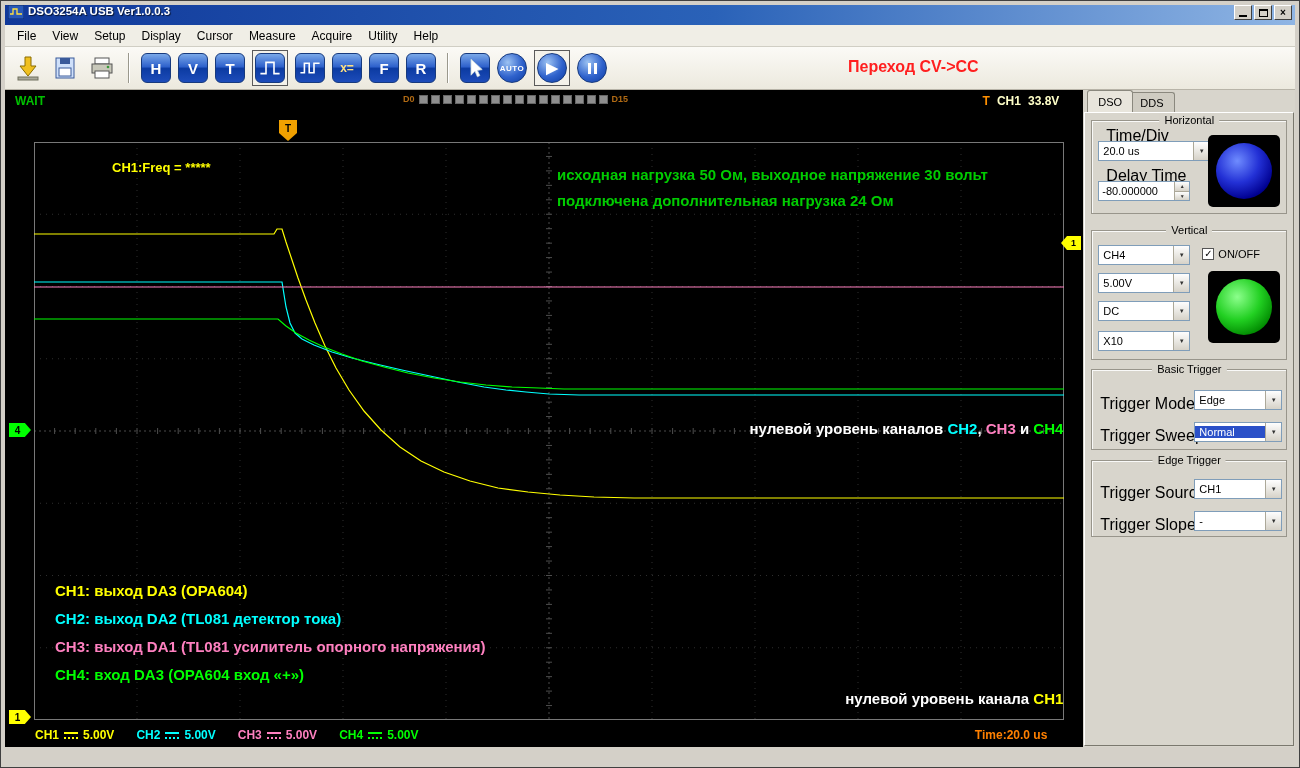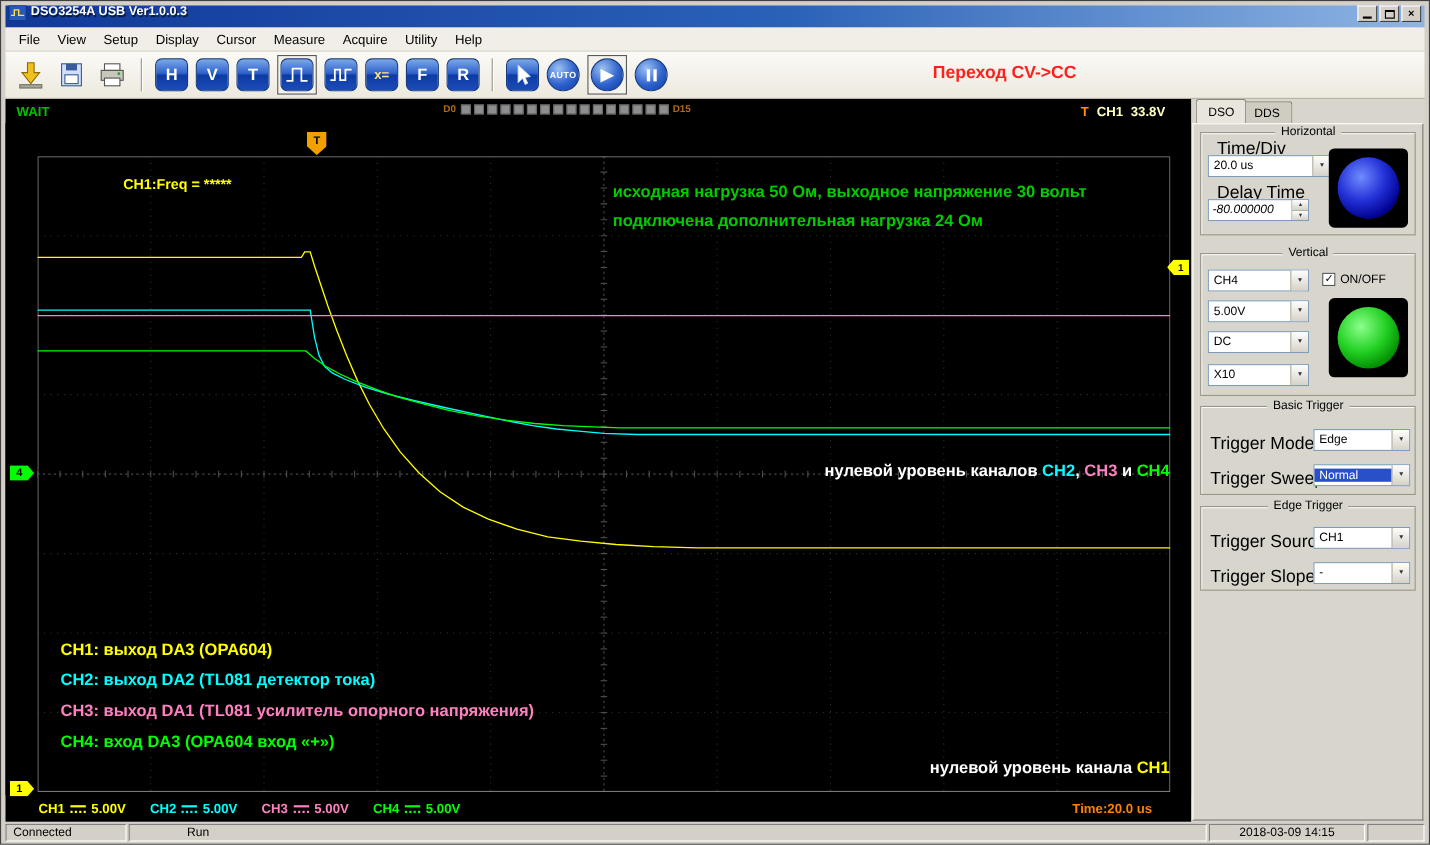--- a/index.html
+++ b/index.html
@@ -109,21 +109,21 @@
   .plabel { position:absolute; font-size:16px; color:#000; white-space:nowrap; }
   .combo { position:absolute; height:20px; background:#fff; border:1px solid #7f9db9;
            display:flex; align-items:center; }
   .cval { flex:1; padding:0 4px; font-size:11px; white-space:nowrap; overflow:hidden; }
   .cval.sel { background:#2a50c8; color:#fff; }
   .cbtn { width:16px; align-self:stretch; background:linear-gradient(180deg,#fefefe,#d6d2c8);
           border-left:1px solid #aca899; display:flex; align-items:center; justify-content:center;
           font-size:6px; color:#333; }
   .spinner { position:absolute; height:20px; background:#fff; border:1px solid #7f9db9;
              display:flex; align-items:center; }
-  .sval { flex:1; padding:0 3px; font-size:11px; white-space:nowrap; overflow:hidden;font-style:italic; }
+  .sval { flex:1; padding:0 3px; font-size:11px; white-space:nowrap; overflow:hidden; }
   .sbtns { width:15px; align-self:stretch; display:flex; flex-direction:column; border-left:1px solid #aca899; }
   .sup,.sdn { flex:1; background:linear-gradient(180deg,#fefefe,#d6d2c8); font-size:5px; color:#333;
               display:flex; align-items:center; justify-content:center; }
   .sup { border-bottom:1px solid #aca899; }
   .knob-recess { position:absolute; width:72px; height:72px; background:#000; border-radius:5px; }
   .knob { position:absolute; inset:8px; border-radius:50%; }
   .kblue  { background:radial-gradient(circle at 38% 32%, #6f8cff 0%, #2331d6 42%, #000090 75%, #000048 100%); }
   .kgreen { background:radial-gradient(circle at 38% 32%, #8cff8c 0%, #22d022 45%, #008800 78%, #004400 100%); }
   .chk { position:absolute; display:flex; align-items:center; gap:4px; font-size:11px; }
   .chk .box { width:12px; height:12px; background:#fff; border:1px solid #555; font-size:10px;
@@ -499,22 +499,14 @@
           <div class="combo" style="left:102px;top:50px;width:88px">
             <span class="cval">-</span>
             <span class="cbtn">▼</span>
           </div>
         </div>
 
       </div>
     </div>
   </div>
 
-  <div class="statusbar">
-    <span class="sbcell" style="width:110px">Connected</span>
-    <span class="sbcell flex">
-      <span class="run-text">Run</span>
-    </span>
-    <span class="sbcell" style="width:142px;justify-content:center">2018-03-09  14:15</span>
-    <span class="sbcell" style="width:52px"></span>
-  </div>
 
 </div>
 
 </body></html>

